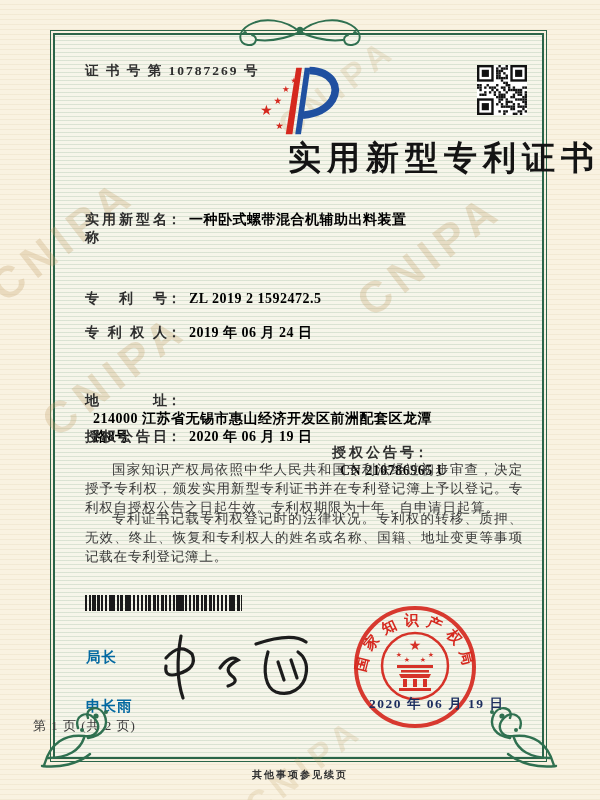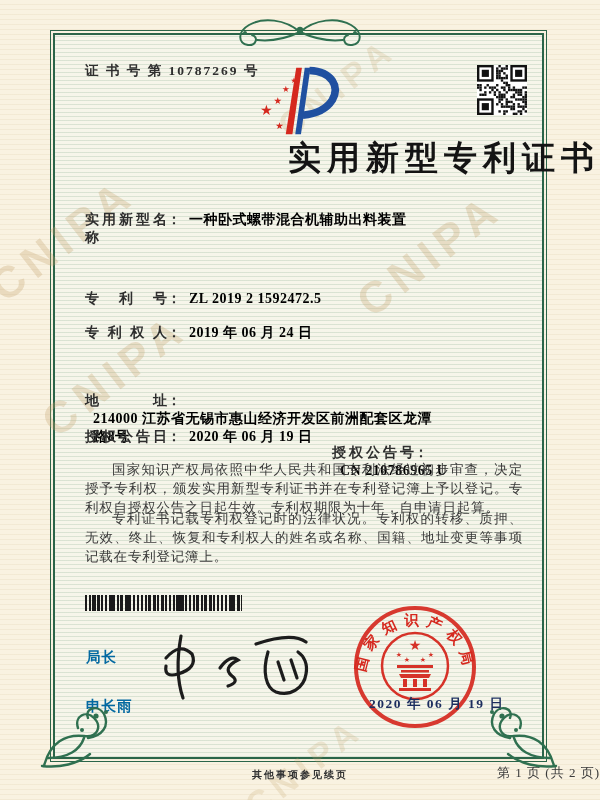--- a/index.html
+++ b/index.html
@@ -62,22 +62,22 @@
   .signer{
     position:absolute;left:86px;
     font-family:"Liberation Sans","DejaVu Sans",sans-serif;
     font-weight:700;font-size:14.5px;color:#0369a1;letter-spacing:1px;
   }
   .sealdate{
     position:absolute;left:369px;top:695px;z-index:6;
     font-size:13.5px;font-weight:700;letter-spacing:1.5px;color:#1b2d5e;
   }
   .pagefoot{
-    position:absolute;left:0;right:0;top:764px;text-align:right;
-    font-size:13px;color:#3a3a3a;letter-spacing:1px;
+    position:absolute;left:0;right:0;top:717px;text-align:left;
+    font-size:13px;color:#3a3a3a;letter-spacing:1px;padding-left:33px;
   }
   .contnote{
     position:absolute;left:0;right:0;top:768px;text-align:center;z-index:4;
     font-size:10px;font-weight:700;color:#333;letter-spacing:2px;
   }
   svg{display:block;}
 </style>
 </head>
 <body>
 

